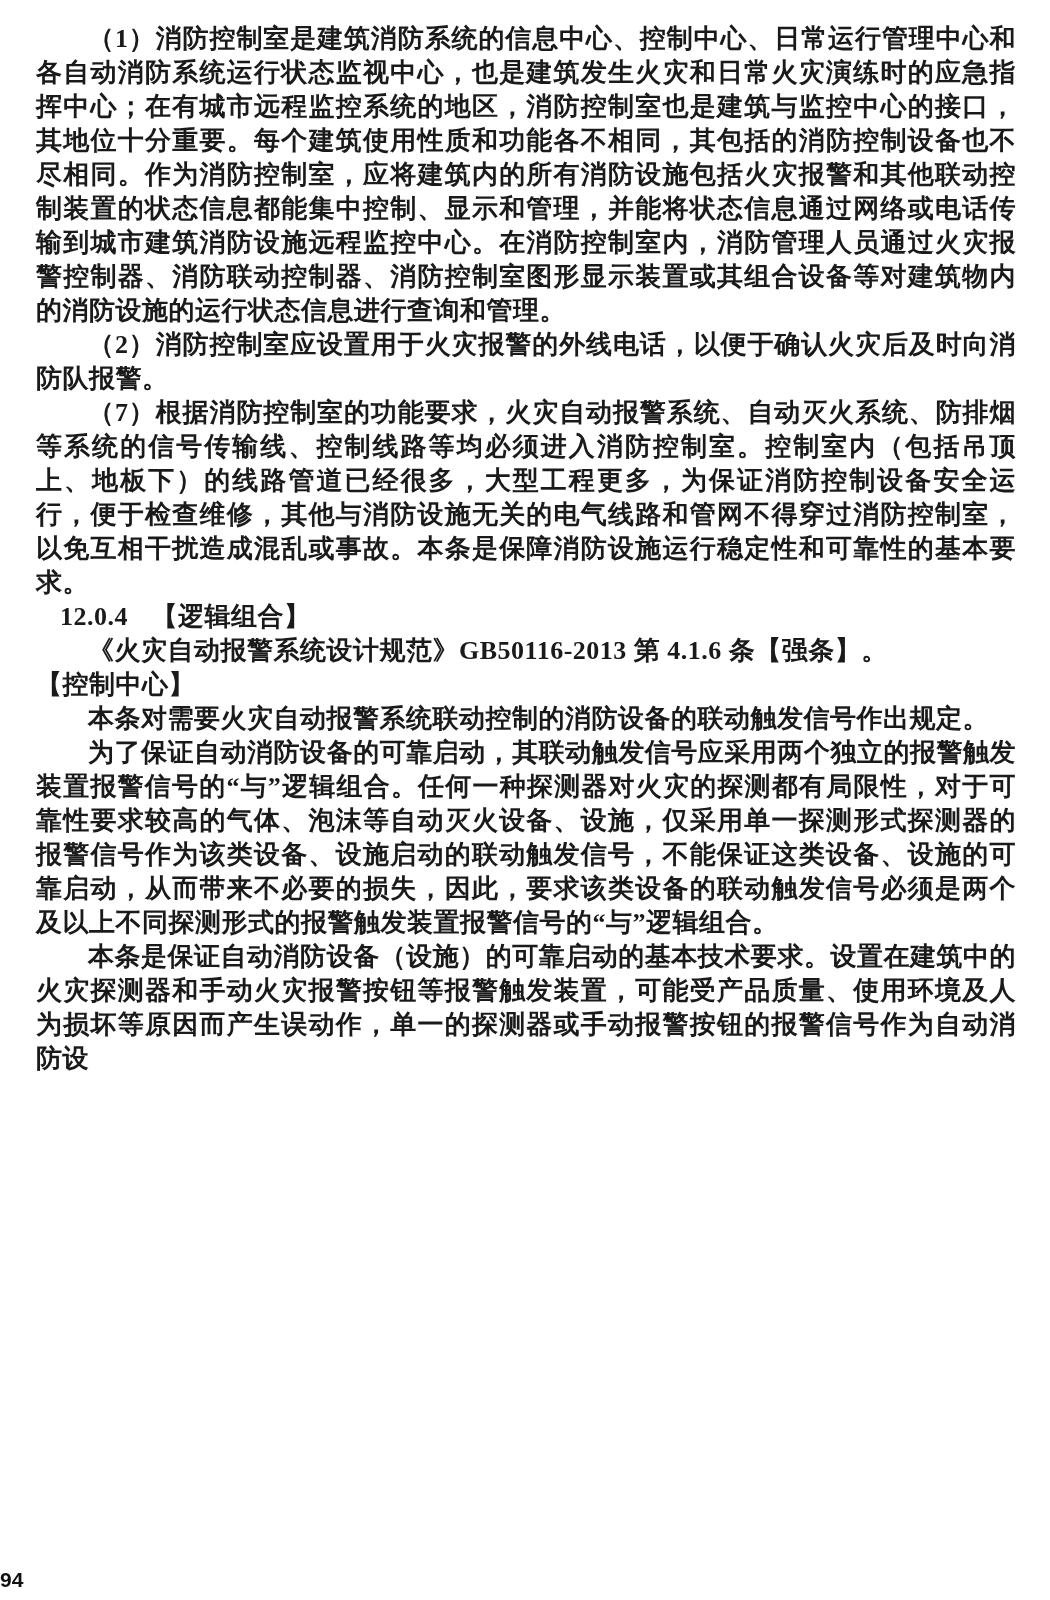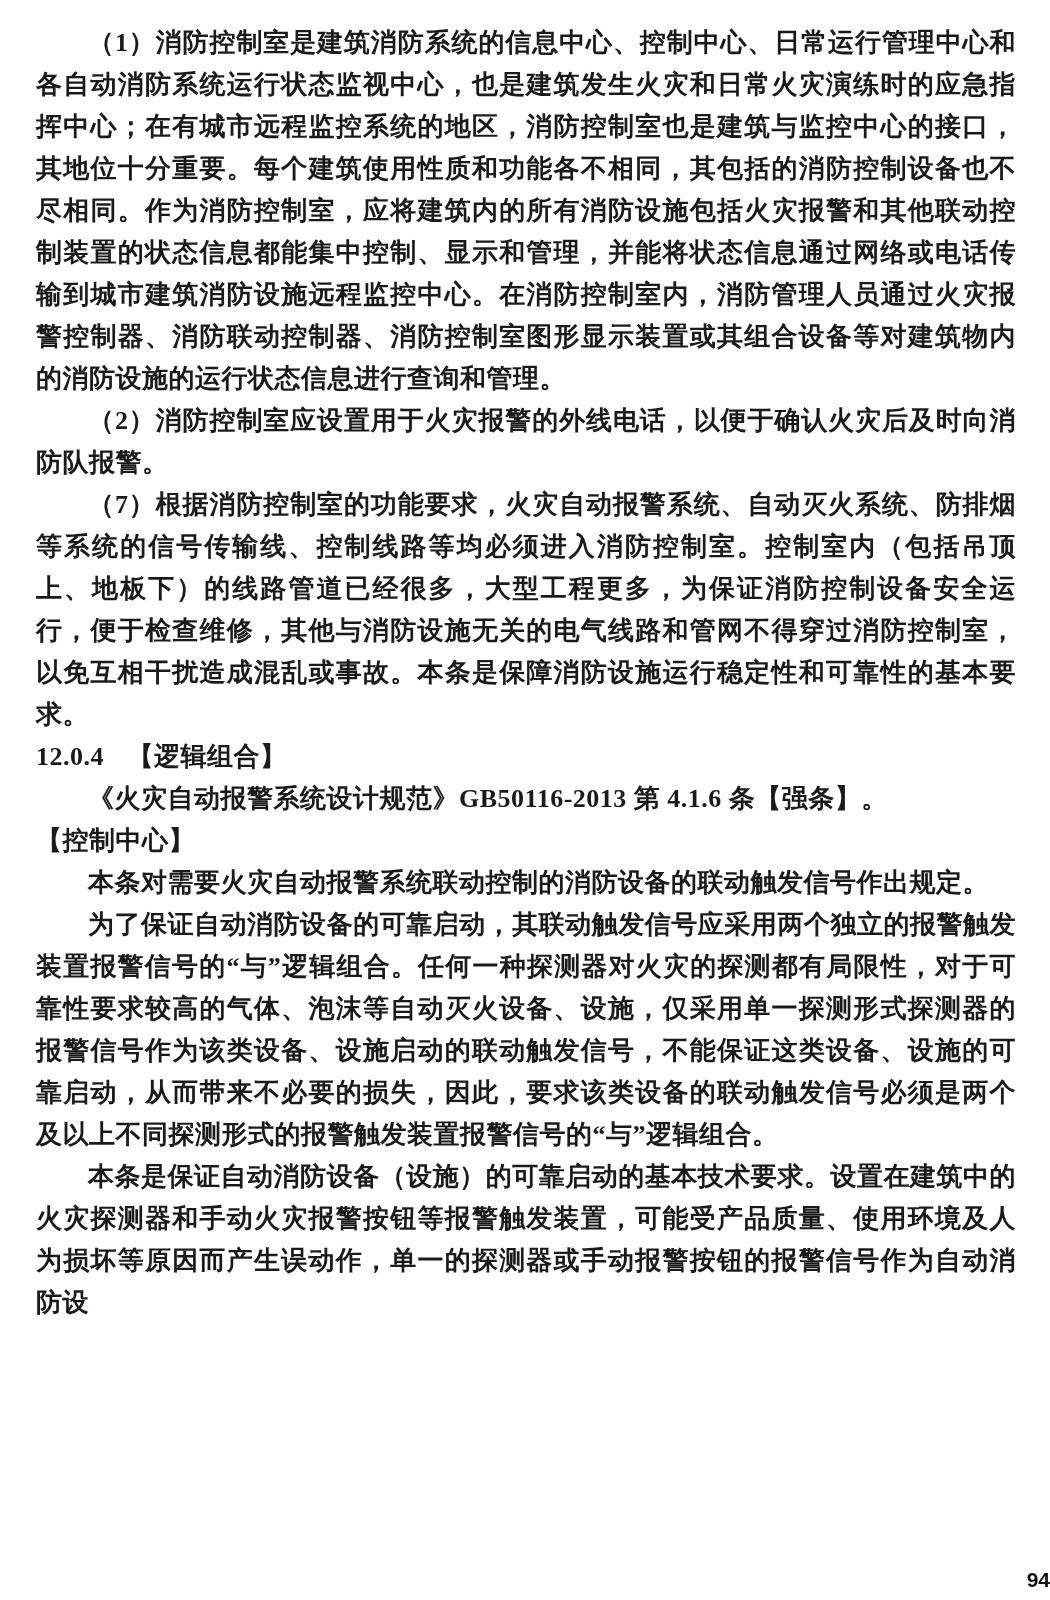--- a/index.html
+++ b/index.html
@@ -18,31 +18,31 @@
     color: #1a1a1a;
   }
   .content {
     position: absolute;
     left: 36px;
     right: 34px;
     top: 22px;
   }
   .para {
     font-size: 26px;
-    line-height: 42px;
+    line-height: 34px;
     font-weight: 600;
     letter-spacing: 0.5px;
     text-align: justify;
     text-justify: inter-character;
     word-break: break-all;
     margin: 0;
   }
   .indent { text-indent: 2em; }
   .heading {  }
-  .heading .num { margin-right: 0.9em; }
+  .heading .num { margin-right: 0.9em; margin-left: 24px; }
   .footer-watermark {
     position: absolute;
     top: 1526px;
     right: 40px;
     display: flex;
     align-items: center;
     gap: 7px;
     color: #c7c7c7;
     text-shadow: 1px 1px 0 #efefef;
   }
@@ -50,21 +50,21 @@
     font-size: 27px;
     font-weight: 600;
     letter-spacing: 2px;
     font-family: "Liberation Serif", "DejaVu Serif", serif;
   }
   .page-number {
     position: absolute;
     left: 0;
     right: 0;
     top: 1568px;
-    text-align: right;
+    text-align: left;
     font-size: 21px;
     font-weight: bold;
     font-family: "Liberation Sans", "DejaVu Sans", sans-serif;
     color: #111111;
   }
 </style>
 </head>
 <body>
 
 <div class="page">

